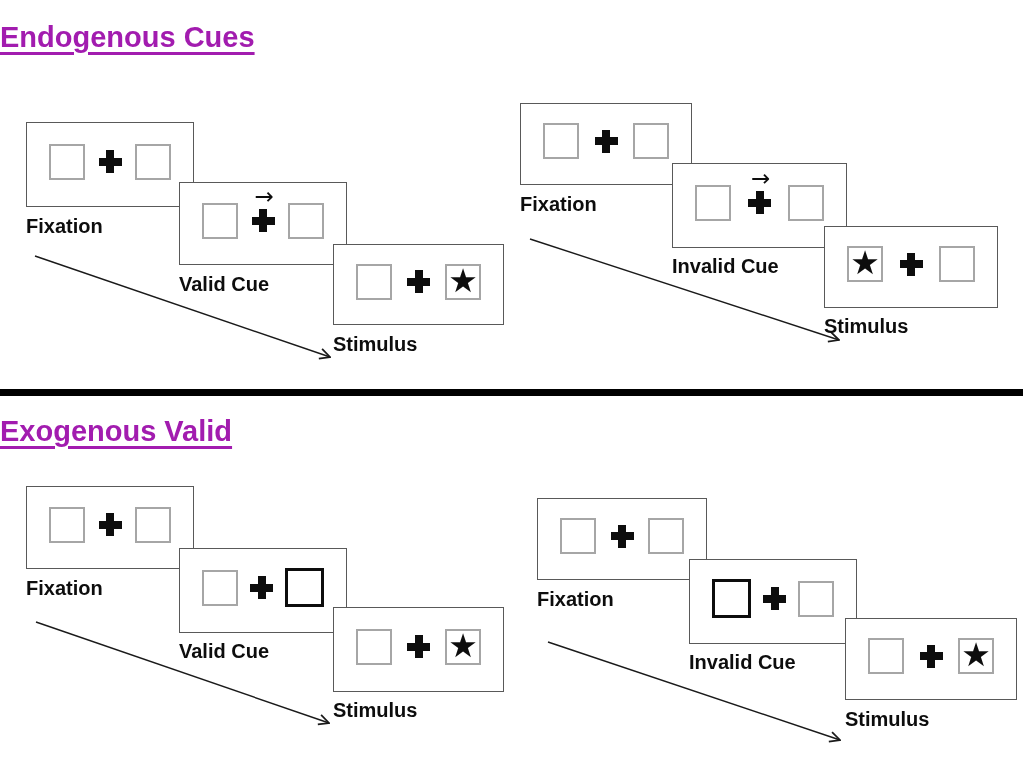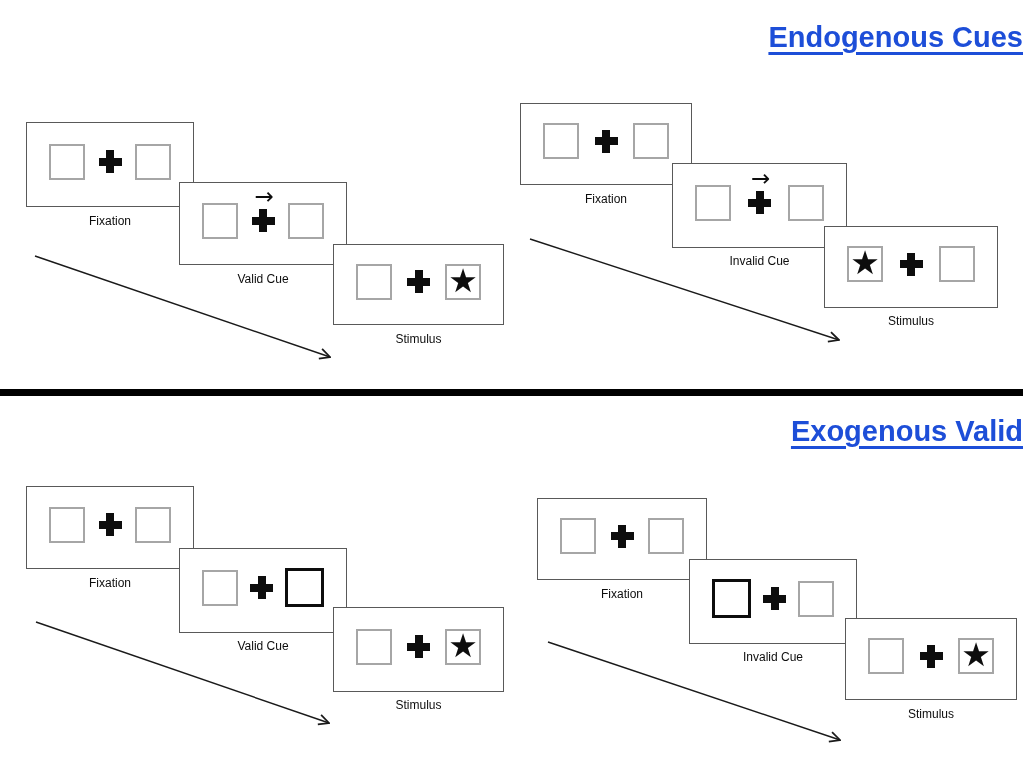--- a/index.html
+++ b/index.html
@@ -2,22 +2,22 @@
 <html><head>
 <meta charset="utf-8">
 <style>
   html,body{margin:0;padding:0;}
   body{
     width:1023px;height:767px;position:relative;background:#ffffff;
     font-family:"Liberation Sans",sans-serif;overflow:hidden;color:#0d0d0d;
   }
   .arrow-layer{position:absolute;left:0;top:0;width:1023px;height:767px;pointer-events:none;}
   .section-title{
-    position:absolute;left:0;width:100%;text-align:right;
-    font-weight:bold;font-size:29px;line-height:1.2;color:#1d4ed8;
+    position:absolute;left:0;width:100%;text-align:left;
+    font-weight:bold;font-size:29px;line-height:1.2;color:#a21caf;
   }
   .section-title span{
     text-decoration:underline;text-decoration-thickness:3px;text-underline-offset:5px;
   }
   .divider{position:absolute;left:0;top:389px;width:1023px;height:7px;background:#000000;}
   .panel{
     position:absolute;background:#ffffff;border:1.5px solid #595959;box-sizing:border-box;
     display:flex;align-items:center;justify-content:space-between;padding:0 22px 6px 22px;
   }
   .sq{
@@ -31,22 +31,22 @@
   }
   .sym{position:relative;display:flex;align-items:center;justify-content:center;}
   .plus{position:relative;width:23px;height:23px;}
   .plus::before{content:"";position:absolute;left:0;top:7.5px;width:23px;height:8px;background:#0d0d0d;}
   .plus::after{content:"";position:absolute;top:0;left:7.5px;width:8px;height:23px;background:#0d0d0d;}
   .cue-arrow{
     position:absolute;left:50%;bottom:calc(100% + 1px);transform:translateX(-44%);
     font-family:"DejaVu Sans",sans-serif;font-size:23px;line-height:1;color:#0d0d0d;
   }
   .plabel{
-    position:absolute;font-weight:normal;font-size:12px;line-height:1.2;
-    text-align:center;color:#0d0d0d;white-space:nowrap;
+    position:absolute;font-weight:bold;font-size:20px;line-height:1.2;
+    color:#0d0d0d;white-space:nowrap;
   }
 </style>
 </head>
 <body>
 
 <svg class="arrow-layer" width="1023" height="767" viewBox="0 0 1023 767">
   <defs>
     <marker id="ah" viewBox="0 0 10 10" refX="9" refY="5" markerWidth="9" markerHeight="9" orient="auto-start-reverse">
       <path d="M1,1 L9,5 L1,9" fill="none" stroke="#1a1a1a" stroke-width="1.4"></path>
     </marker>

